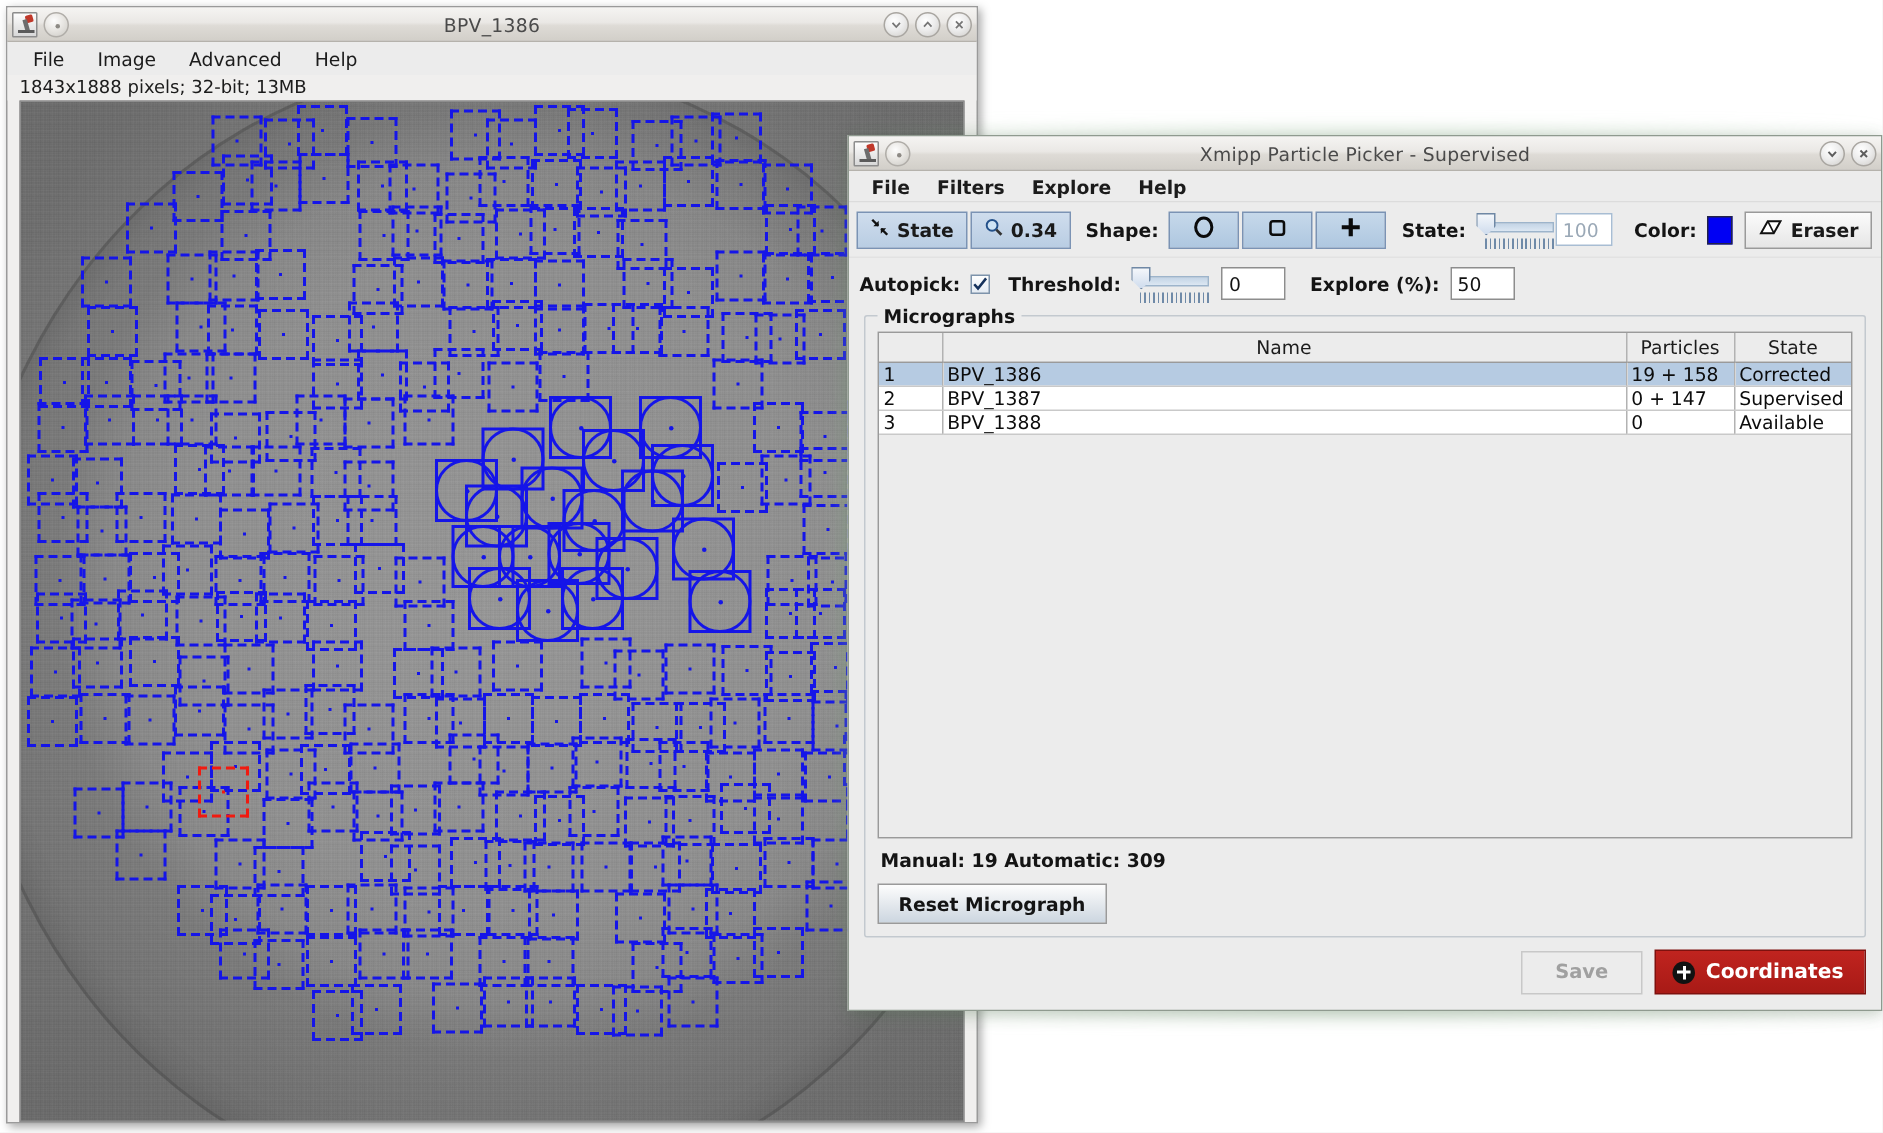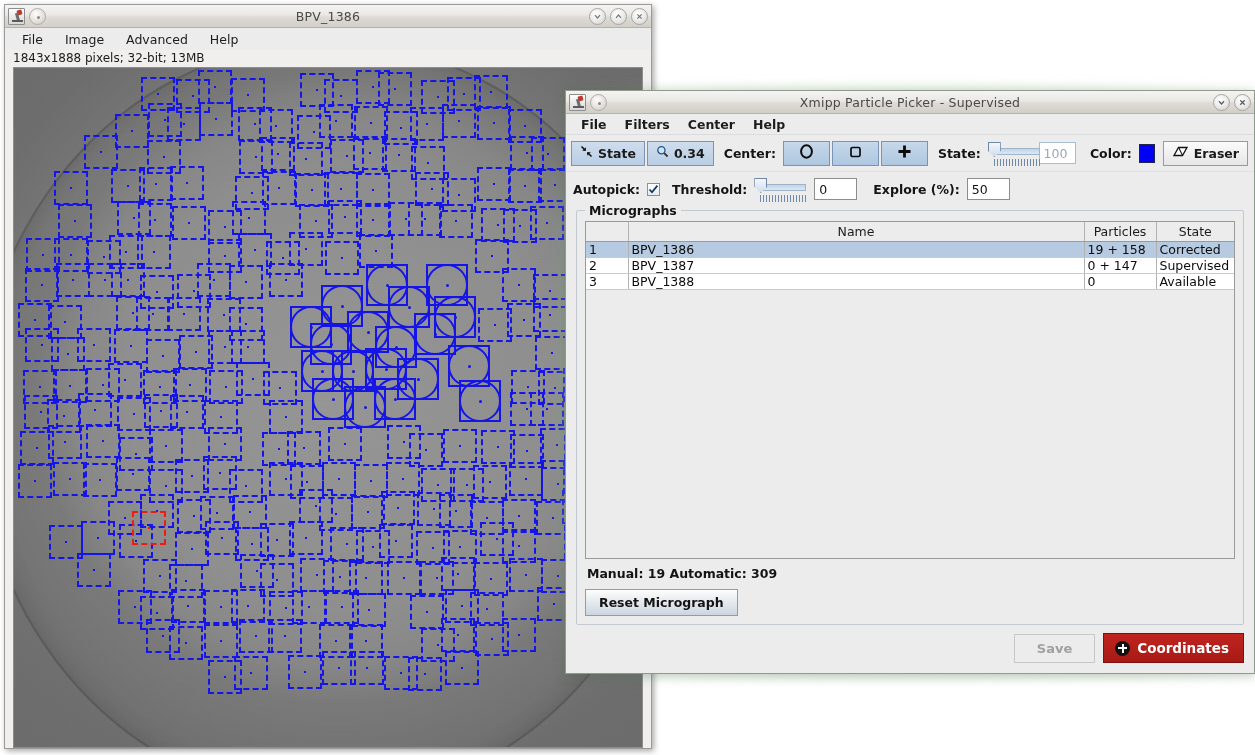--- a/index.html
+++ b/index.html
@@ -1239,21 +1239,21 @@
         <svg width="9" height="9" viewBox="0 0 9 9">
             <path d="M2.3 2.3 L6.7 6.7 M6.7 2.3 L2.3 6.7" fill="none" stroke="#5e5e5e" stroke-width="1.3"></path>
           </svg>
       </div>
     </div>
   </div>
 
   <div class="menubar">
     <div class="menu-item">File</div>
     <div class="menu-item">Filters</div>
-    <div class="menu-item">Center</div>
+    <div class="menu-item">Explore</div>
     <div class="menu-item">Help</div>
   </div>
 
   <div class="toolbar">
     <div class="tgroup">
       <div class="tbtn">
         <span>
           <svg width="13" height="13" viewBox="0 0 13 13">
             <path d="M1.5 1.5 L5.5 5.5 M11.5 11.5 L7.5 7.5" stroke="#111" stroke-width="1.6" fill="none"></path>
             <path d="M5.8 2.2 L5.8 5.8 L2.2 5.8 Z" fill="#111"></path>
@@ -1266,21 +1266,21 @@
         <span>
           <svg width="13" height="13" viewBox="0 0 13 13">
             <circle cx="5.4" cy="5.2" r="3.6" fill="#cfe4f5" stroke="#24518a" stroke-width="1.3"></circle>
             <path d="M8.2 8.1 L11.6 11.5" stroke="#333" stroke-width="1.8"></path>
           </svg>
         </span>
         <span>0.34</span>
       </div>
     </div>
 
-    <span class="lbl">Center:</span>
+    <span class="lbl">Shape:</span>
     <div class="tgroup">
       <div class="shape-btn">
         <span>
           <svg width="17" height="17" viewBox="0 0 17 17">
               <ellipse cx="8.5" cy="8.5" rx="5.4" ry="6.2" fill="none" stroke="#0b0b0b" stroke-width="2"></ellipse>
             </svg>
         </span>
       </div>
       <div class="shape-btn">
         <span>

